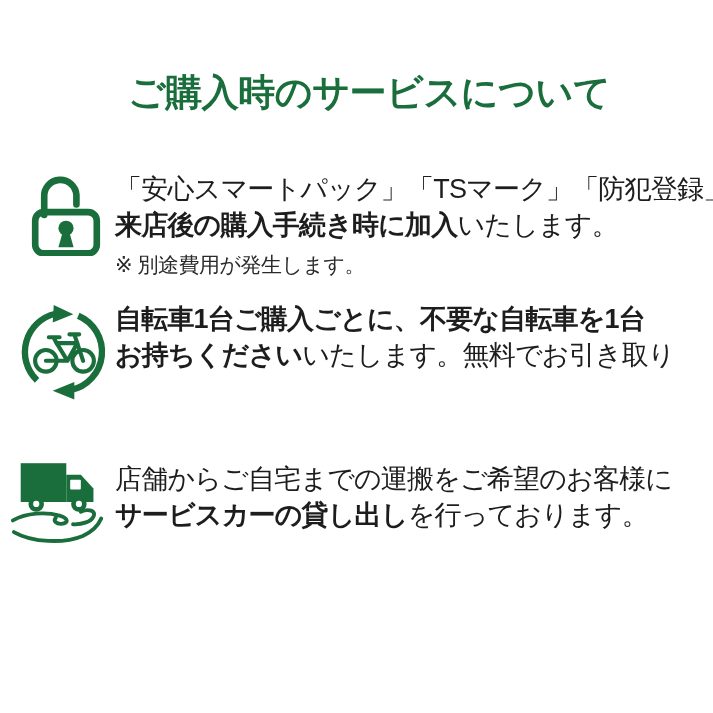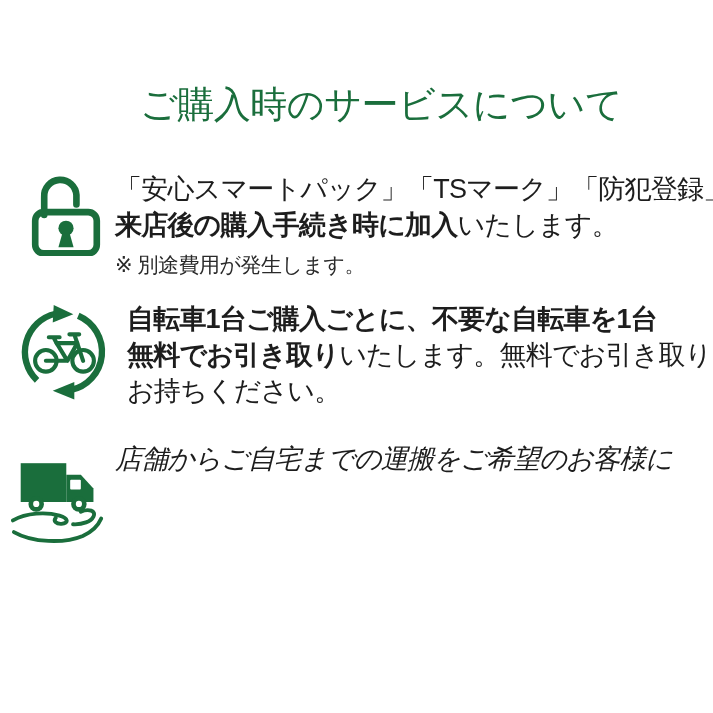--- a/index.html
+++ b/index.html
@@ -10,36 +10,36 @@
   body{
     width:713px;height:713px;
     background:#ffffff;
     font-family:"Liberation Sans","DejaVu Sans",sans-serif;
     position:relative;
     overflow:hidden;
   }
   .page-title{
     position:absolute;
     left:128px;top:68px;
-    margin:12px;
+    margin:0;
     font-size:37px;
-    font-weight:400;
+    font-weight:700;
     letter-spacing:-0.5px;
     color:var(--green);
     white-space:nowrap;
   }
   .icon-box{position:absolute;}
   .icon-box svg{display:block;}
   .icon-lock{left:30px;top:172px;}
   .icon-recycle{left:17px;top:301px;}
   .icon-truck{left:11px;top:458px;}
   .text-block{position:absolute;left:115px;}
   .text-1{top:171px;}
-  .text-2{top:301px;margin-left:12px;}
-  .text-3{top:441px;font-style:italic;}
+  .text-2{top:301px;}
+  .text-3{top:461px;}
   .line{
     margin:0;
     font-size:27px;
     line-height:36px;
     color:var(--text);
     letter-spacing:-0.8px;
     white-space:nowrap;
     font-weight:400;
   }
   .line b{font-weight:700;}
@@ -81,35 +81,35 @@
       <circle cx="29" cy="61" r="11"></circle>
       <circle cx="67" cy="61" r="11"></circle>
       <path d="M29 61 H51 L40 43 H61 L51 61 M61 43 L67 61"></path>
       <path d="M40 43 L37 37.5 M32 37 H43"></path>
       <path d="M61 43 L58 34 M53 34 H63"></path>
     </g>
   </svg>
 </span>
 <div class="text-block text-2">
   <p class="line"><b>自転車1台ご購入ごとに、不要な自転車を1台</b></p>
-  <p class="line"><b>無料でお引き取り</b><span>いたします。無料でお引き取り</span></p>
-  <p class="line"><span>お持ちください。</span></p>
+  <p class="line"><b>お持ちください</b><span>いたします。無料でお引き取り</span></p>
 </div>
 
 <span class="icon-box icon-truck">
   <svg width="97" height="88" viewBox="0 0 100 90" aria-hidden="true">
     <rect x="10" y="5" width="47" height="40" fill="#1a6e3c"></rect>
     <path d="M57 17 H72 L85 31 V45 H57 Z" fill="#1a6e3c"></path>
     <rect x="61" y="22" width="11" height="10" rx="1" fill="#ffffff"></rect>
     <circle cx="26" cy="47" r="8" fill="#1a6e3c"></circle>
       <circle cx="26" cy="47" r="3.2" fill="#ffffff"></circle>
     <circle cx="70" cy="47" r="8" fill="#1a6e3c"></circle>
       <circle cx="70" cy="47" r="3.2" fill="#ffffff"></circle>
     <g fill="none" stroke="#1a6e3c" stroke-width="4" stroke-linecap="round">
       <path d="M2 64 C16 56 36 55 50 59 C59 61.5 60 67 52 67.5 C46.5 67.8 43.5 64.5 46 61.5"></path>
       <path d="M72 55 C80 51.5 88 54 85 60 C82.5 65 74 68.5 64 68"></path>
       <path d="M3 76 C22 87 55 88 74 80 C84 75.5 90 69 93 62"></path>
     </g>
   </svg>
 </span>
 <div class="text-block text-3">
   <p class="line"><span>店舗からご自宅までの運搬をご希望のお客様に</span></p>
+  <p class="line"><b>サービスカーの貸し出し</b><span>を行っております。</span></p>
 </div>
 
 </body></html>

